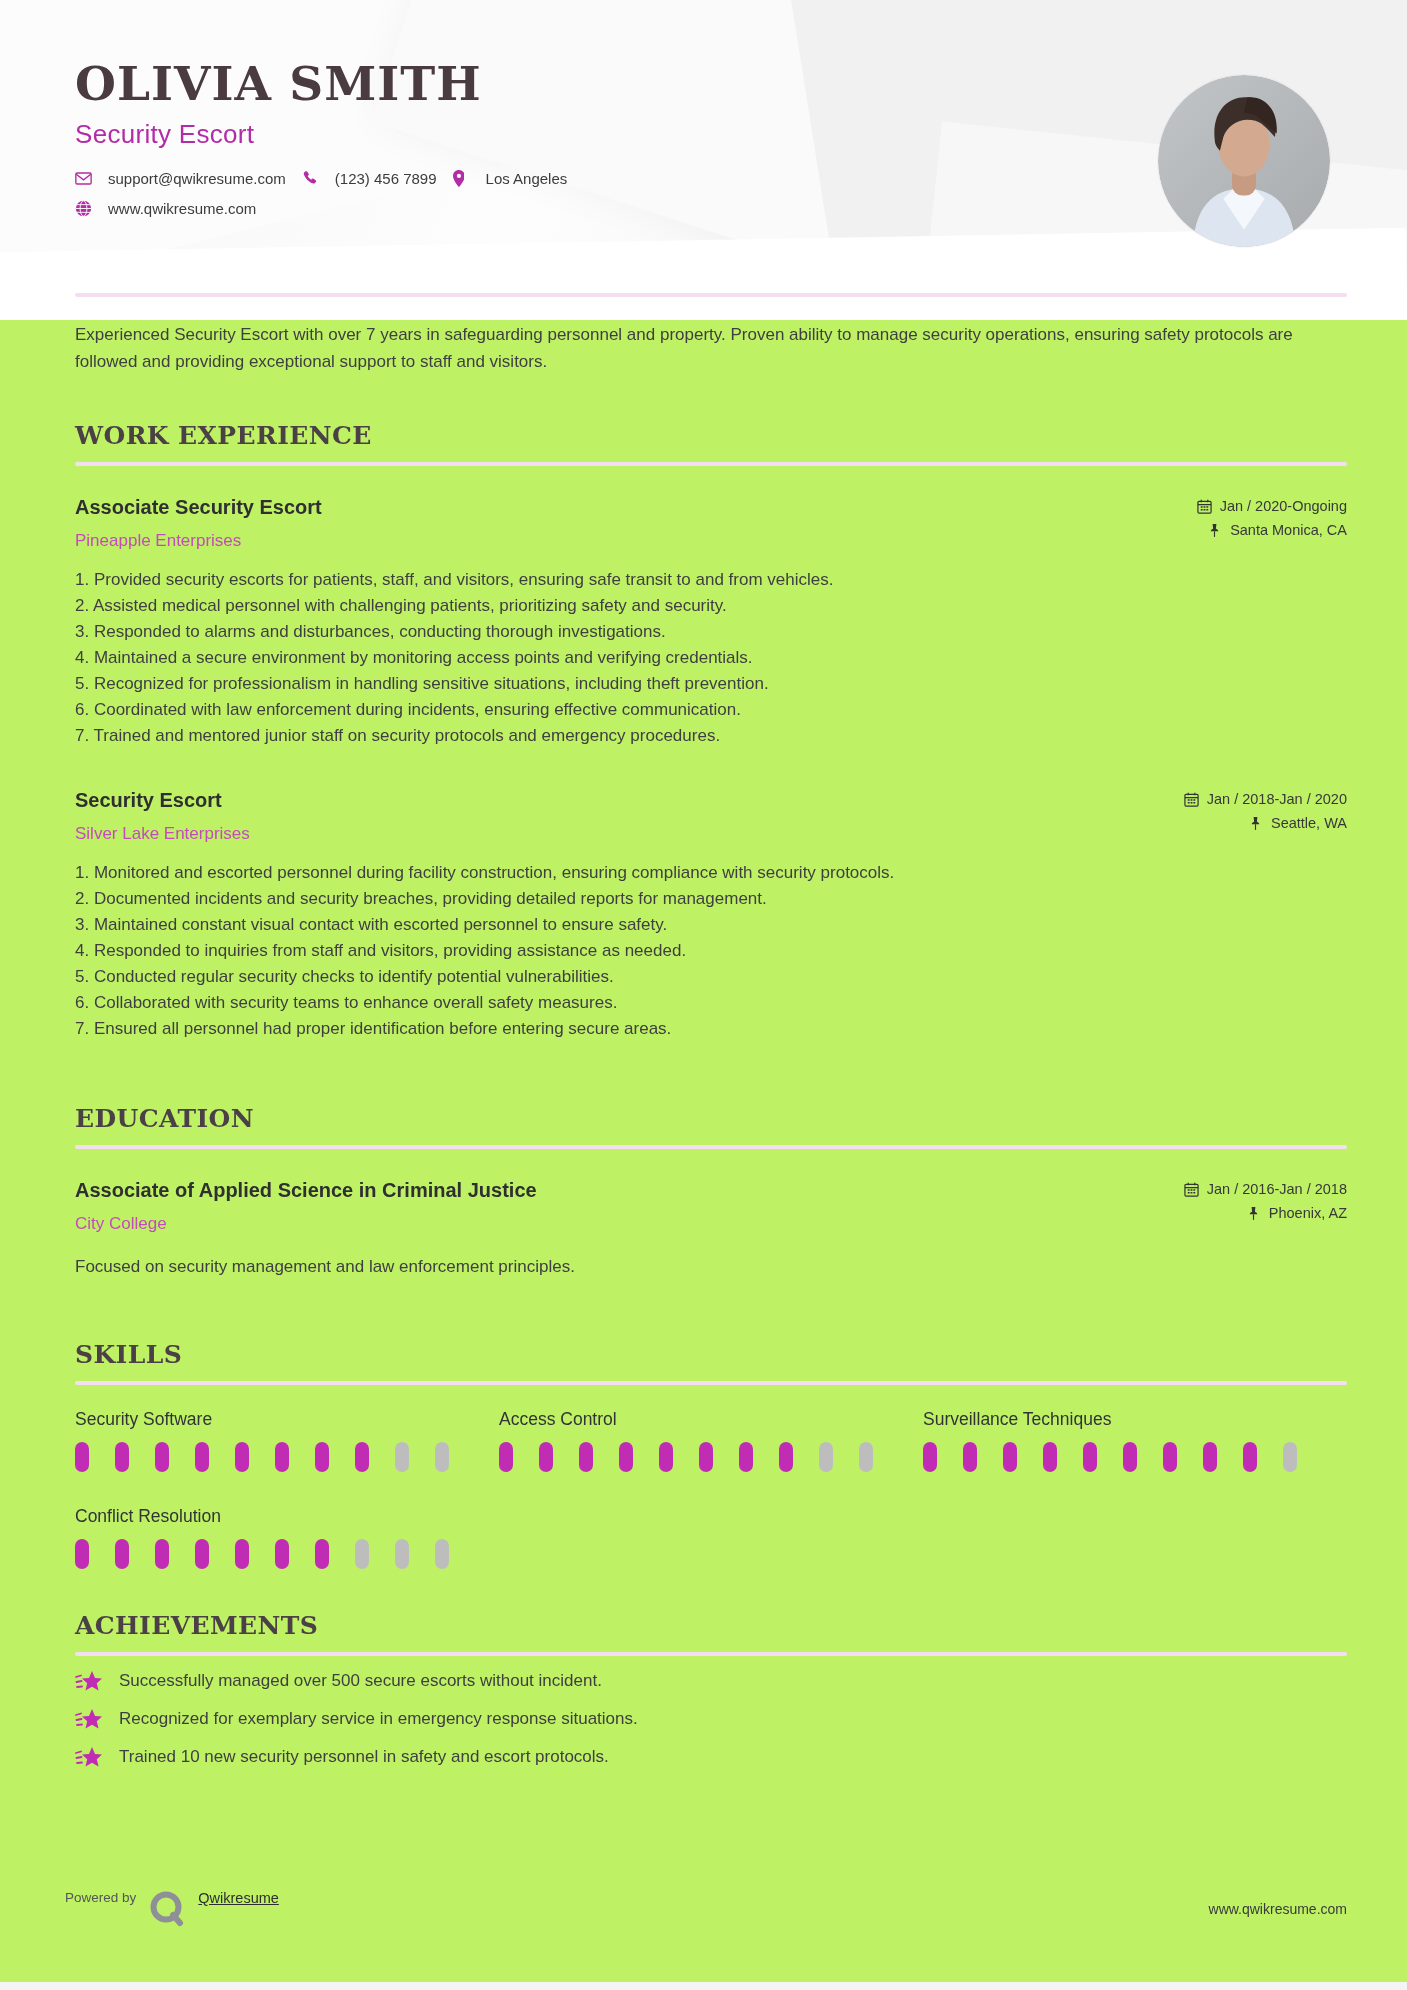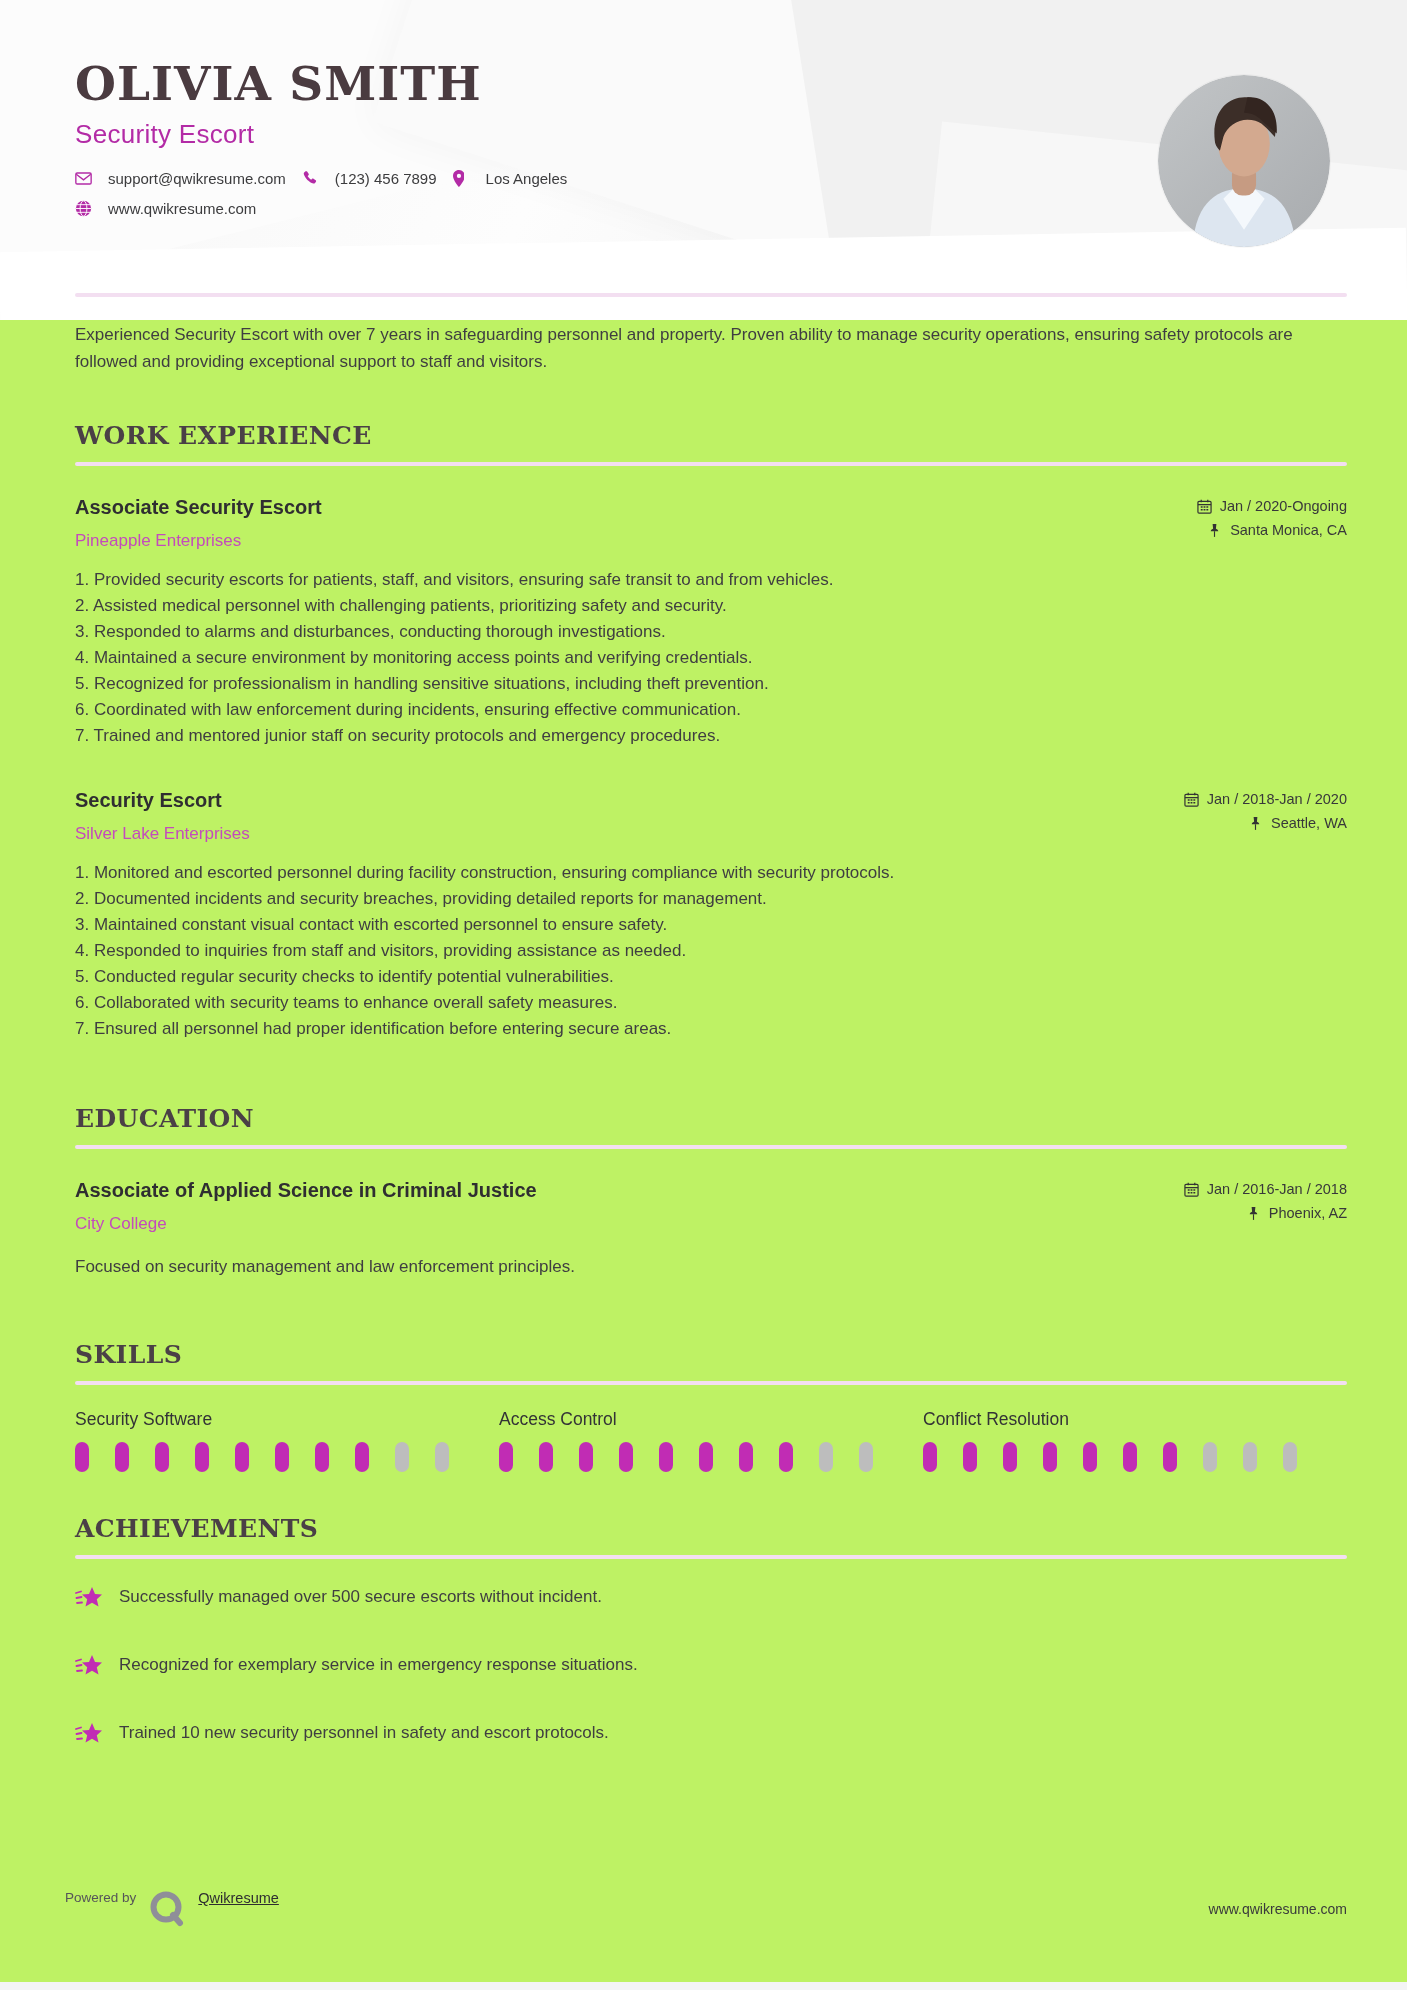--- a/index.html
+++ b/index.html
@@ -72,21 +72,21 @@
 
   
   .skills-grid { display:flex; flex-wrap:wrap; margin-top:24px; row-gap:34px; }
   .skill { width:424px; }
   .skill-name { font-size:17.5px; color:#333336; }
   .pill-bar { display:flex; gap:26px; margin-top:12px; }
   .pill { width:14px; height:30px; border-radius:7px; background:#bdbdbd; }
   .pill.filled { background:#c12cb4; }
 
   
-  .ach-list { margin-top:24px; display:flex; flex-direction:column; gap:40px; }
+  .ach-list { margin-top:11px; display:flex; flex-direction:column; gap:10px; }
   .ach-item { display:flex; align-items:center; gap:16px; }
   .ach-item .aicon { width:28px; height:28px; flex:0 0 auto; display:inline-flex; }
   .ach-text { font-size:17px; color:#3f3e41; line-height:24px; }
 
   
   .footer {
     position:absolute; left:65px; right:60px; bottom:62px;
     display:flex; justify-content:space-between; align-items:center;
   }
   .footer-left { display:flex; align-items:flex-start; gap:12px; }
@@ -336,20 +336,35 @@
               <span class="pill filled"></span>
               <span class="pill filled"></span>
               <span class="pill filled"></span>
               <span class="pill filled"></span>
               <span class="pill filled"></span>
               <span class="pill"></span>
               <span class="pill"></span>
             </div>
   </div>
 
+  <div class="skill">
+    <div class="skill-name">Surveillance Techniques</div>
+    <div class="pill-bar">
+              <span class="pill filled"></span>
+              <span class="pill filled"></span>
+              <span class="pill filled"></span>
+              <span class="pill filled"></span>
+              <span class="pill filled"></span>
+              <span class="pill filled"></span>
+              <span class="pill filled"></span>
+              <span class="pill filled"></span>
+              <span class="pill filled"></span>
+              <span class="pill"></span>
+            </div>
+  </div>
 
   <div class="skill">
     <div class="skill-name">Conflict Resolution</div>
     <div class="pill-bar">
               <span class="pill filled"></span>
               <span class="pill filled"></span>
               <span class="pill filled"></span>
               <span class="pill filled"></span>
               <span class="pill filled"></span>
               <span class="pill filled"></span>

